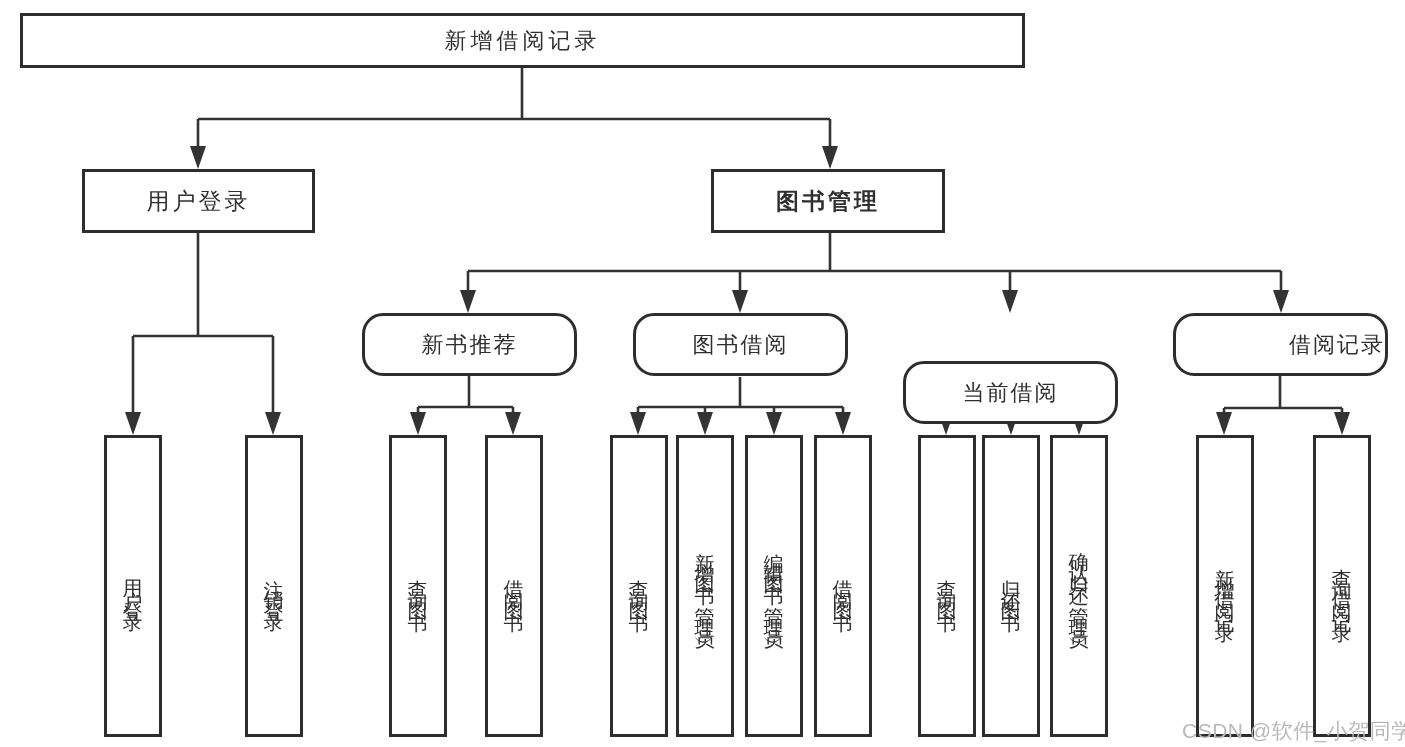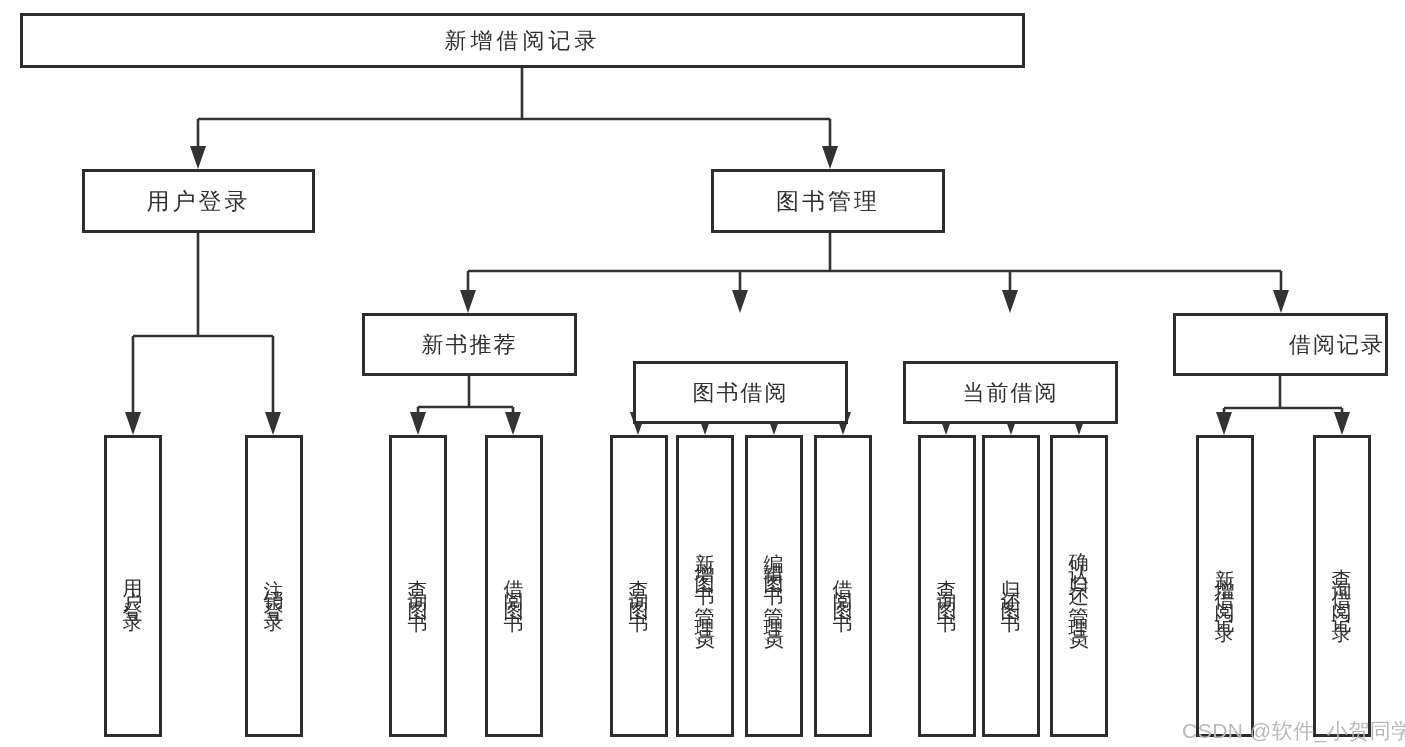--- a/index.html
+++ b/index.html
@@ -11,21 +11,21 @@
   #connectors{position:absolute;left:0;top:0;width:1405px;height:747px;z-index:1;}
   #connectors path{stroke:#333333;stroke-width:2.6;fill:none;}
   #connectors polygon{fill:#333333;stroke:none;}
   .node{
     position:absolute;box-sizing:border-box;background:#ffffff;
     border:3px solid #2d2d2d;display:flex;align-items:center;justify-content:center;
     color:#2f2f2f;z-index:2;
   }
   .node-root{left:20px;top:13px;width:1005px;height:55px;font-size:22px;letter-spacing:4px;}
   .node-l2{font-size:23px;letter-spacing:3px;}
-  .node-l3{top:313px;width:215px;height:63px;font-size:22px;letter-spacing:2px;}
+  .node-l3{top:313px;width:215px;height:63px;font-size:22px;letter-spacing:2px;border-radius:21px;}
   .leaf{
     top:435px;width:58px;height:302px;font-size:20px;
     writing-mode:vertical-rl;text-orientation:mixed;letter-spacing:11px;
     line-height:1;display:flex;align-items:center;justify-content:center;
   }
   .watermark{
     position:absolute;left:1182px;top:717px;z-index:3;
     font-size:21px;color:#b9b9b9;letter-spacing:0.5px;white-space:nowrap;
   }
 </style>
@@ -75,28 +75,28 @@
   </g>
 </svg>
 
 <div class="node node-root">
   <span>新增借阅记录</span>
 </div>
 
 <div class="node node-l2" style="left:82px;top:169px;width:233px;height:64px;">
   <span>用户登录</span>
 </div>
-<div class="node node-l2" style="left:711px;top:169px;width:234px;height:64px;">
+<div class="node node-l2" style="left:711px;top:169px;width:234px;height:64px;font-weight:bold;">
   <span>图书管理</span>
 </div>
 
 <div class="node node-l3" style="left:362px;">
   <span>新书推荐</span>
 </div>
-<div class="node node-l3" style="left:633px;margin-top:48px;">
+<div class="node node-l3" style="left:633px;">
   <span>图书借阅</span>
 </div>
 <div class="node node-l3" style="left:903px;margin-top:48px;">
   <span>当前借阅</span>
 </div>
 <div class="node node-l3" style="left:1173px;justify-content:flex-end;">
   <span>借阅记录</span>
 </div>
 
 <div class="node leaf" style="left:104px;">

